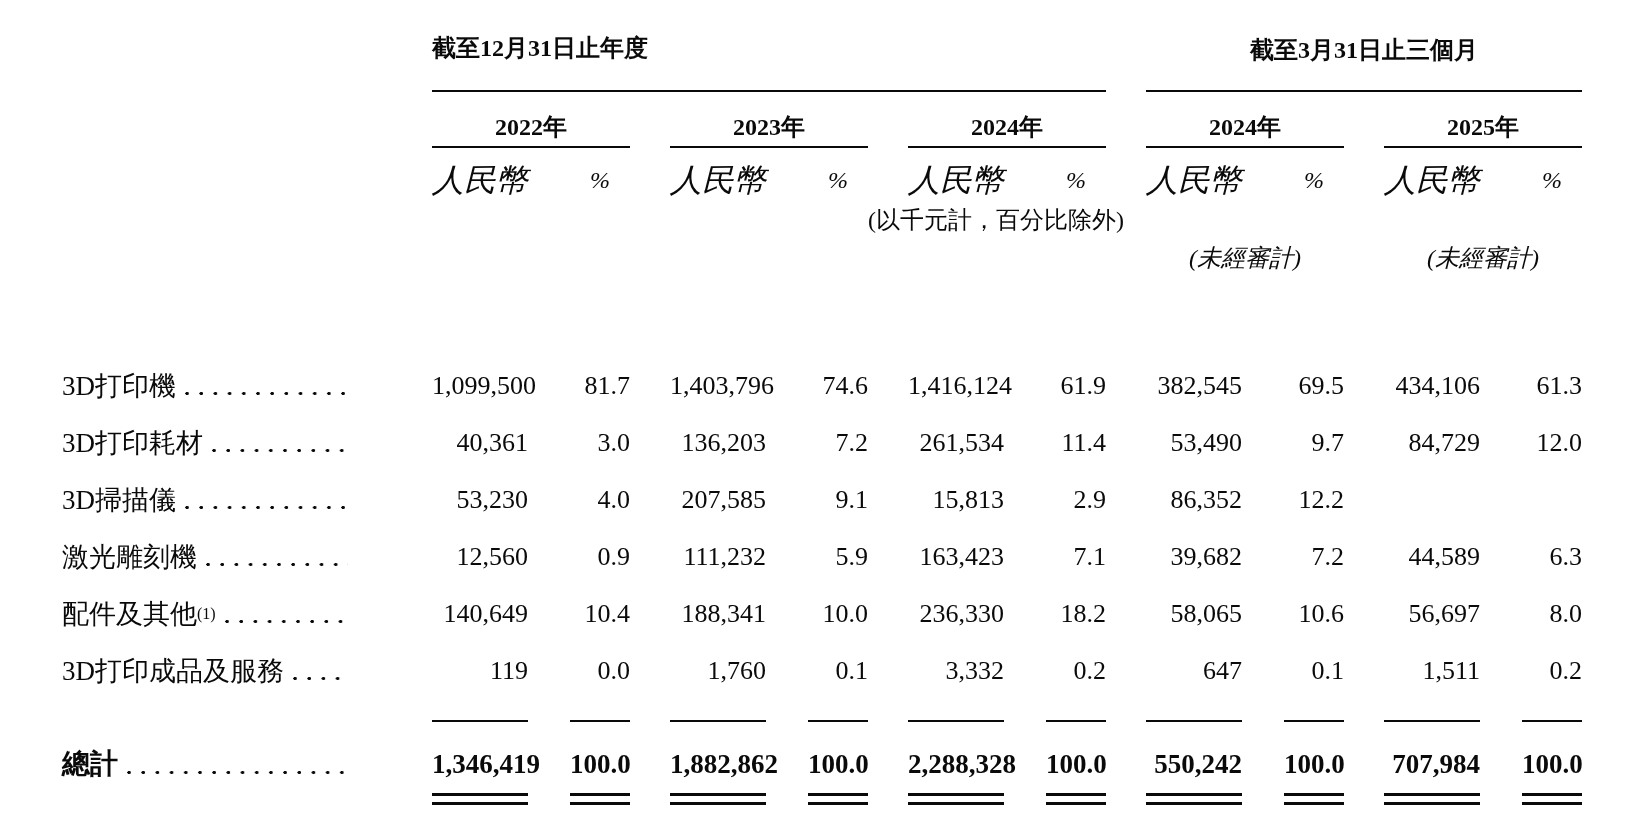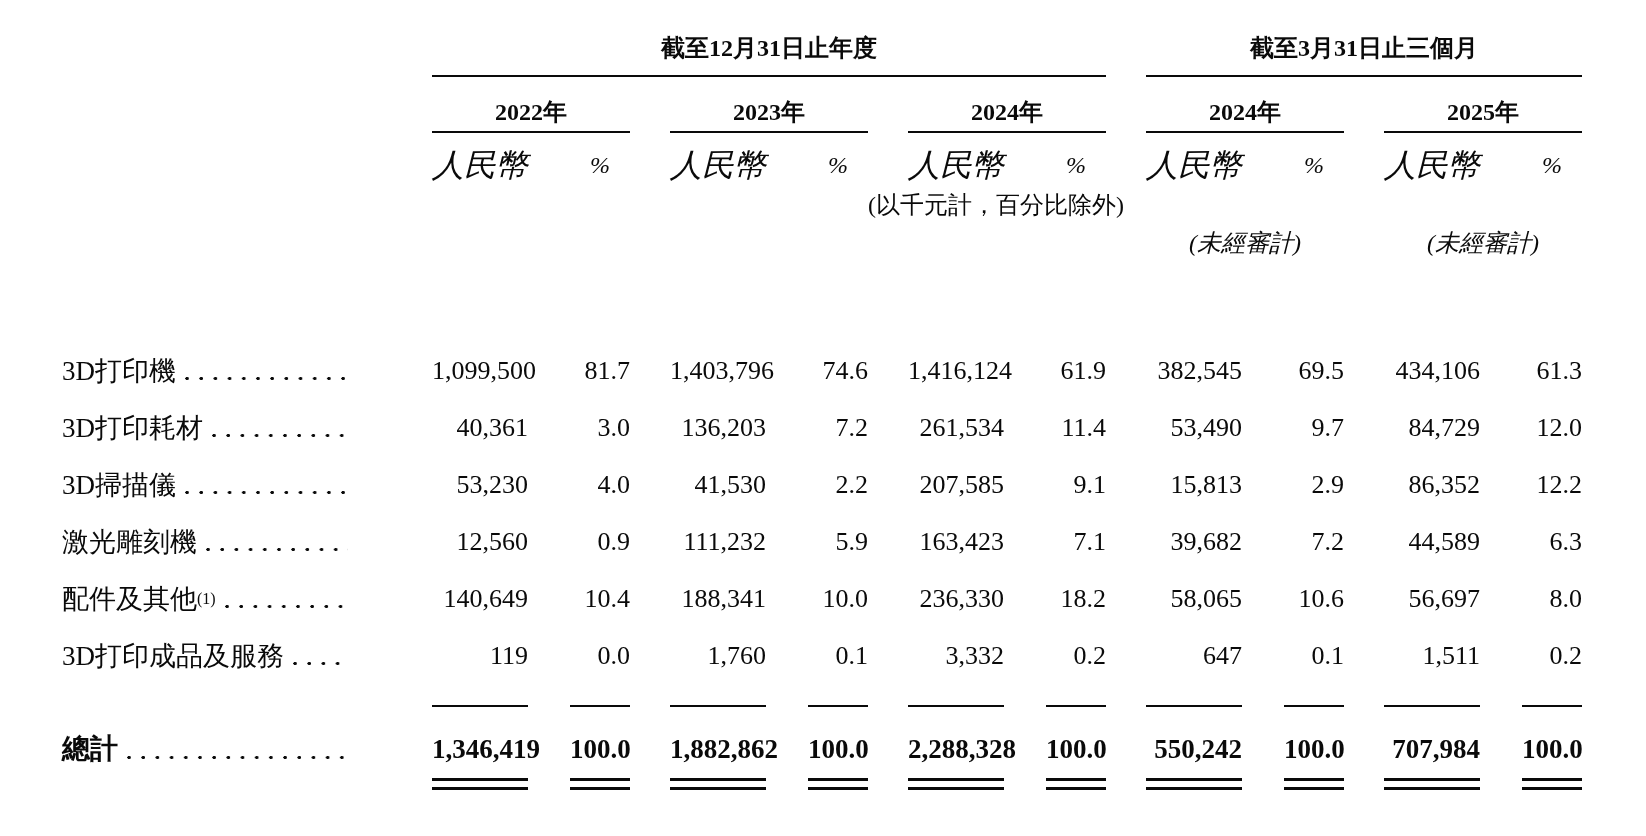--- a/index.html
+++ b/index.html
@@ -16,24 +16,24 @@
   .c-label { width: 288px; display: flex; align-items: flex-start; }
 
   
   .grp { width: 198px; margin-left: 40px; display: flex; justify-content: space-between; align-items: center; }
   .row > .grp:nth-child(2) { margin-left: 82px; }
 
   .v { width: 96px; }
   .p { width: 60px; }
 
   
-  .spanA { width: 674px; margin-left: 82px; text-align: center;
-           border-bottom: 2px solid #0a0a0a; padding-bottom: 12px; }
+  .spanA { width: 674px; margin-left: 82px; text-align: left;
+           border-bottom: 2px solid #0a0a0a; padding-bottom: 27px; }
   .spanB { width: 436px; margin-left: 40px; text-align: center;
-           border-bottom: 2px solid #0a0a0a; padding-bottom: 12px; }
+           border-bottom: 2px solid #0a0a0a; padding-bottom: 25px; }
   .rA { line-height: 30px; font-weight: 700; font-size: 24px; }
 
   .rB { margin-top: 20px; line-height: 30px; }
   .yr { width: 100%; text-align: center; font-weight: 700; font-size: 24px;
         border-bottom: 2px solid #0a0a0a; padding-bottom: 4px; }
 
   .rC { margin-top: 17px; line-height: 30px; }
   .cur { width: 96px; text-align: center; font-style: italic; font-size: 32px; }
   .pcth { width: 60px; text-align: center; font-style: italic; font-size: 24px; }
 
@@ -196,24 +196,20 @@
   <div class="row drow">
     <div class="c-label">
         <span class="lbl">3D掃描儀</span>
         <span class="leader"></span>
       </div>
     <div class="grp">
         <div class="num">53,230</div>
         <div class="pct">4.0</div>
       </div>
     <div class="grp">
-        <div class="num">41,530</div>
-        <div class="pct">2.2</div>
-      </div>
-    <div class="grp">
         <div class="num">207,585</div>
         <div class="pct">9.1</div>
       </div>
     <div class="grp">
         <div class="num">15,813</div>
         <div class="pct">2.9</div>
       </div>
     <div class="grp">
         <div class="num">86,352</div>
         <div class="pct">12.2</div>

